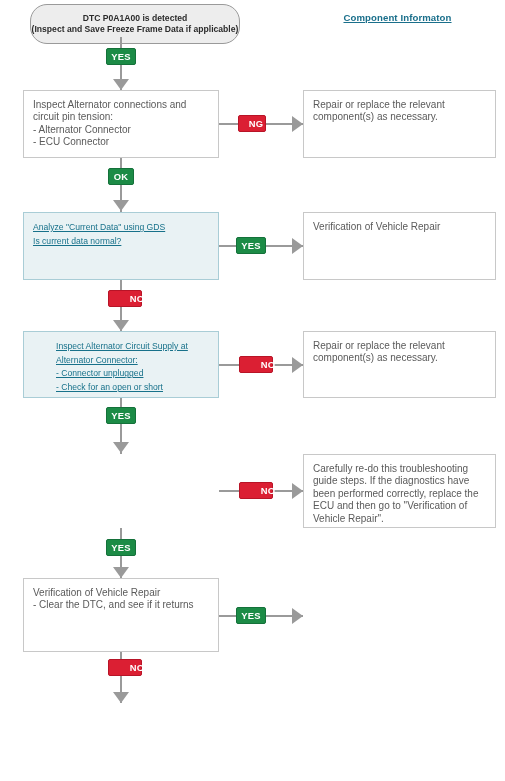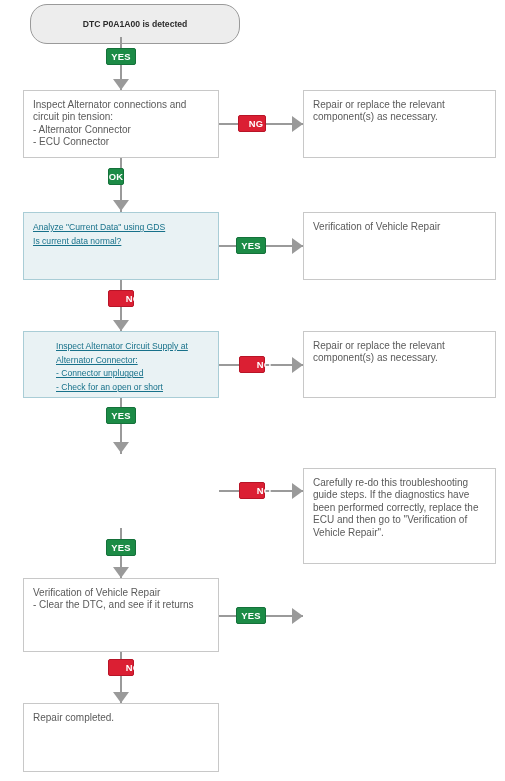--- a/index.html
+++ b/index.html
@@ -77,33 +77,35 @@
     display:flex;align-items:center;justify-content:center;
     font-size:9.4px;font-weight:bold;color:#ffffff;
     border-radius:2px;
     height:17px;
     letter-spacing:.3px;
     box-sizing:border-box;
   }
   .badge.green{background:#1c8b46;border:1px solid #14713a;}
   .badge.red{background:#db1f33;border:1px solid #b81427;}
   .badge.w-yes{width:30px;}
-  .badge.w-no{width:26px;padding-left:24px;}
-  .badge.w-ok{width:16px;}
+  .badge.w-no{width:34px;padding-left:24px;}
+  .badge.w-ok{width:26px;}
   .badge.w-ng{width:28px;}
 </style>
 </head>
 <body>
 
 <div class="canvas">
 
   <div class="start-pill">
     <div class="ln">DTC P0A1A00 is detected</div>
+    <div class="ln">(Inspect and Save Freeze Frame Data if applicable)</div>
   </div>
 
+  <div class="comp-link">Component Informaton</div>
 
   <div class="vline" style="left:120px;top:37px;height:53px;"></div>
   <div class="badge green w-yes" style="left:106px;top:48px;">YES</div>
   <div class="arrow-down" style="left:113px;top:79px;"></div>
 
   <div class="box" style="left:23px;top:90px;width:196px;height:68px;">
     <div class="txt">Inspect Alternator connections and
 circuit pin tension:
 - Alternator Connector
 - ECU Connector</div>
@@ -157,21 +159,21 @@
 
   <div class="vline" style="left:120px;top:398px;height:56px;"></div>
   <div class="badge green w-yes" style="left:106px;top:407px;">YES</div>
   <div class="arrow-down" style="left:113px;top:442px;"></div>
 
 
   <div class="hline" style="left:219px;top:490px;width:84px;"></div>
   <div class="badge red w-no" style="left:239px;top:482px;">NO</div>
   <div class="arrow-right" style="left:292px;top:483px;"></div>
 
-  <div class="box" style="left:303px;top:468px;width:193px;height:96px;">
+  <div class="box" style="left:303px;top:454px;width:193px;height:74px;">
     <div class="txt">Carefully re-do this troubleshooting
 guide steps. If the diagnostics have
 been performed correctly, replace the
 ECU and then go to "Verification of
 Vehicle Repair".</div>
   </div>
 
   <div class="vline" style="left:120px;top:528px;height:50px;"></div>
   <div class="badge green w-yes" style="left:106px;top:539px;">YES</div>
   <div class="arrow-down" style="left:113px;top:567px;"></div>
@@ -183,17 +185,14 @@
 
   <div class="hline" style="left:219px;top:615px;width:84px;"></div>
   <div class="badge green w-yes" style="left:236px;top:607px;">YES</div>
   <div class="arrow-right" style="left:292px;top:608px;"></div>
 
 
   <div class="vline" style="left:120px;top:652px;height:51px;"></div>
   <div class="badge red w-no" style="left:108px;top:659px;">NO</div>
   <div class="arrow-down" style="left:113px;top:692px;"></div>
 
-  <div class="box" style="left:23px;top:703px;width:196px;height:69px;">
-    <div class="txt">Repair completed.</div>
-  </div>
 
 </div>
 
 </body></html>

